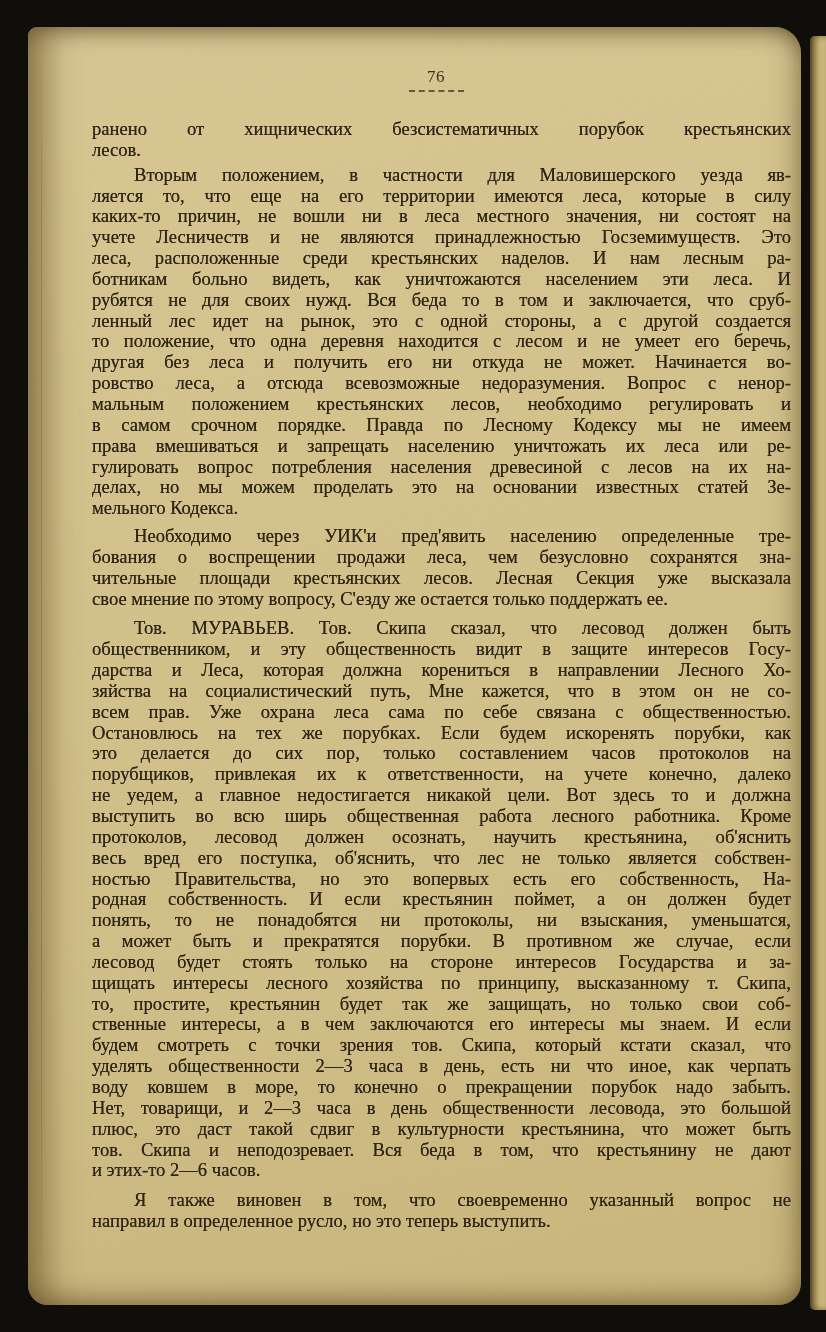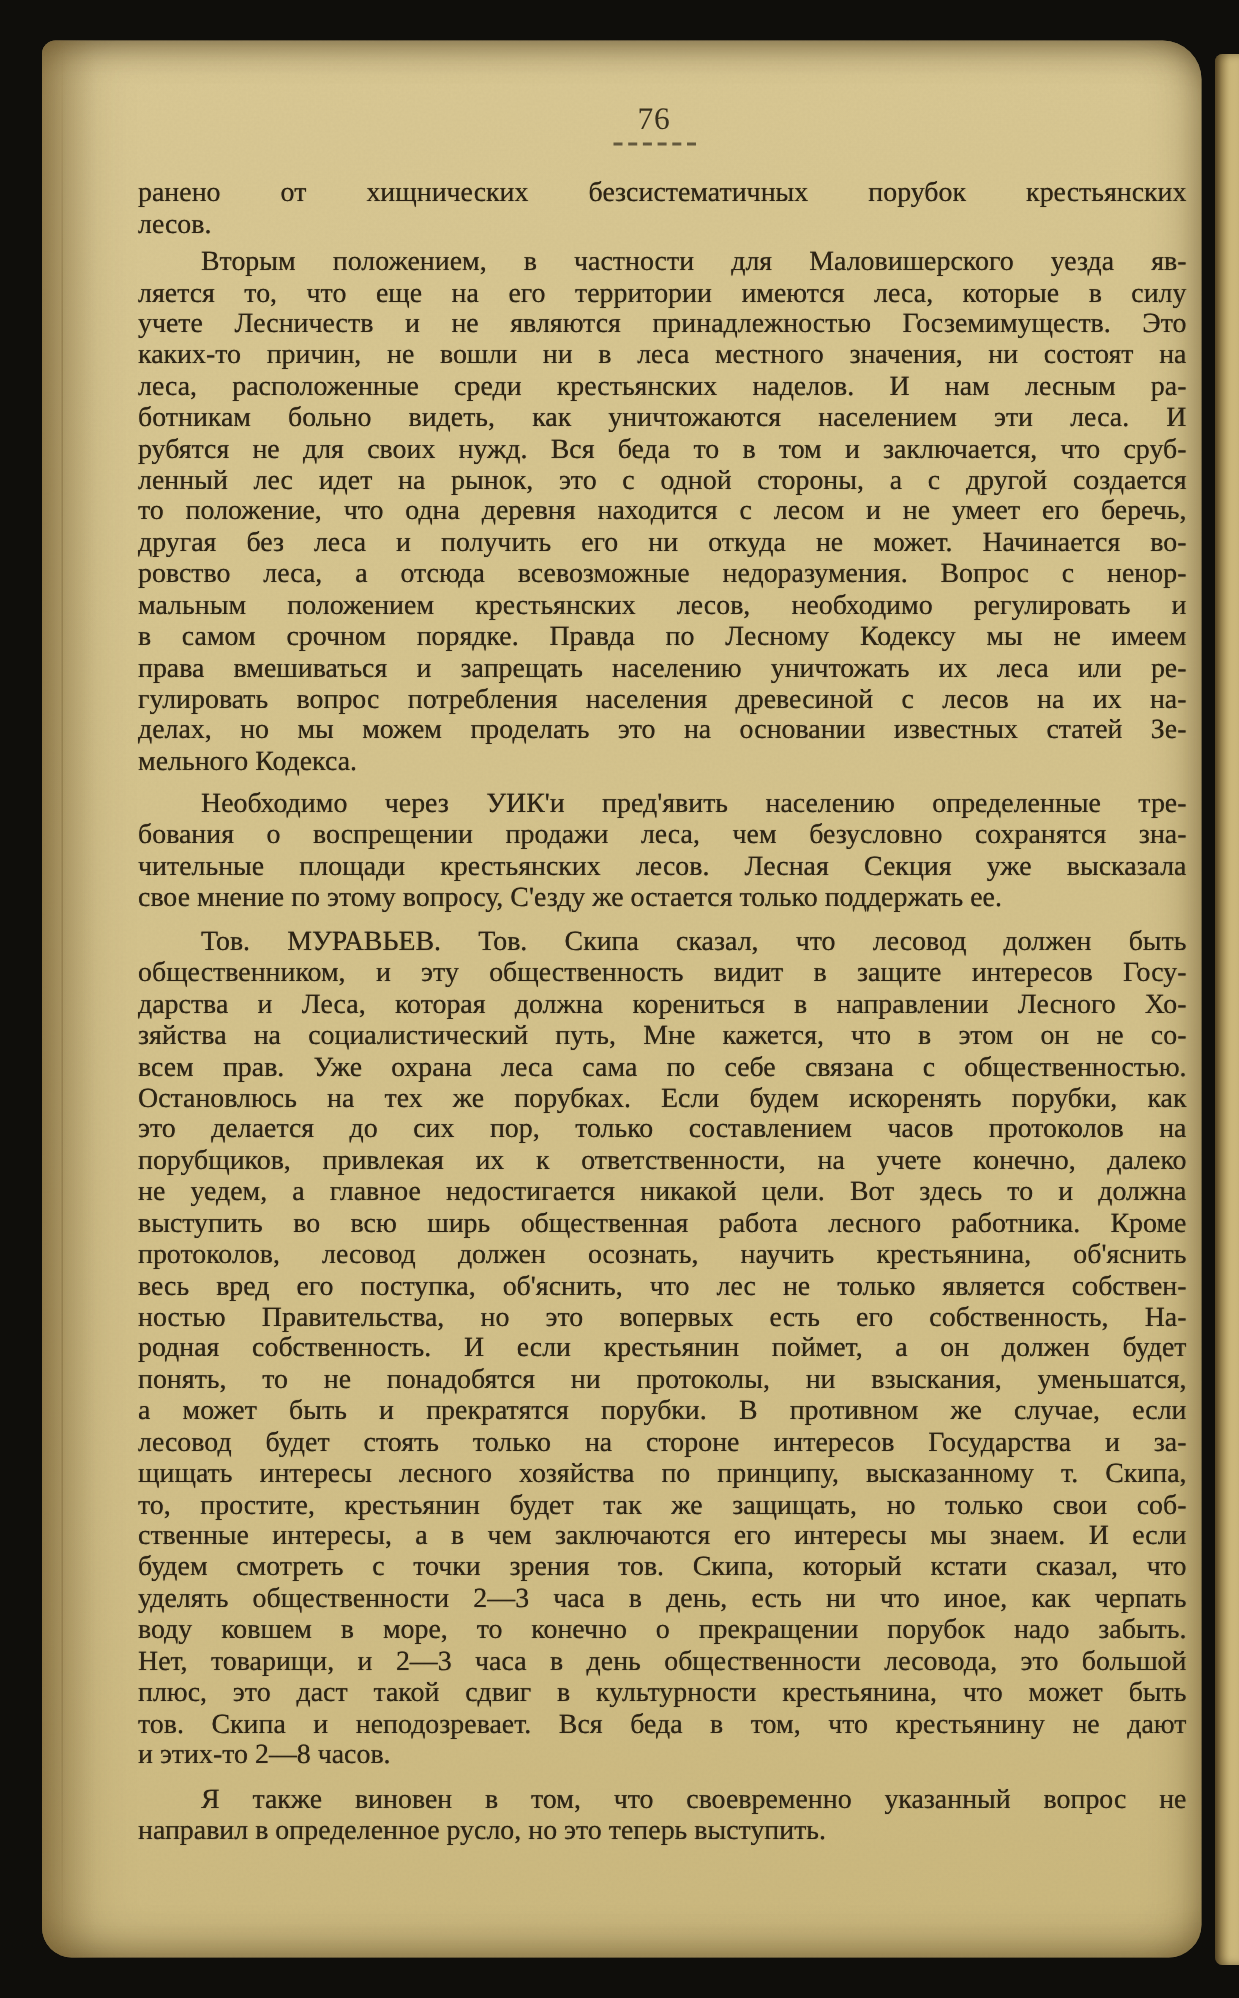--- a/index.html
+++ b/index.html
@@ -33,21 +33,21 @@
   }
   .grain{
     position:absolute;left:0;top:0;width:773px;height:1278px;
     border-radius:9px 26px 22px 20px;pointer-events:none;
   }
   
   .page-number-wrap{
     position:absolute;left:370px;top:40px;width:76px;
     text-align:center;color:#3a321f;
   }
-  .page-number{font-size:21px;letter-spacing:.5px;display:block;}
+  .page-number{font-size:17px;letter-spacing:.5px;display:block;}
   .page-rule{
     width:55px;height:0;margin:3px auto 0;
     border-bottom:2px dashed rgba(56,47,30,.72);
   }
   
   .text-block{
     position:absolute;left:60px;top:88px;width:707px;
     font-size:18.6px;line-height:20.85px;
     color:#2d2415;
     text-shadow:0 0 .5px rgba(45,35,18,.8);
@@ -90,22 +90,22 @@
     </div>
 
     <div class="text-block">
         <div class="para">
           <div class="line">ранено от хищнических безсистематичных порубок крестьянских</div>
           <div class="line last">лесов.</div>
         </div>
         <div class="para">
           <div class="line first">Вторым положением, в частности для Маловишерского уезда яв-</div>
           <div class="line">ляется то, что еще на его территории имеются леса, которые в силу</div>
+          <div class="line">каких-то причин, не вошли ни в леса местного значения, ни состоят на</div>
           <div class="line">учете Лесничеств и не являются принадлежностью Госземимуществ. Это</div>
-          <div class="line">каких-то причин, не вошли ни в леса местного значения, ни состоят на</div>
           <div class="line">леса, расположенные среди крестьянских наделов. И нам лесным ра-</div>
           <div class="line">ботникам больно видеть, как уничтожаются населением эти леса. И</div>
           <div class="line">рубятся не для своих нужд. Вся беда то в том и заключается, что сруб-</div>
           <div class="line">ленный лес идет на рынок, это с одной стороны, а с другой создается</div>
           <div class="line">то положение, что одна деревня находится с лесом и не умеет его беречь,</div>
           <div class="line">другая без леса и получить его ни откуда не может. Начинается во-</div>
           <div class="line">ровство леса, а отсюда всевозможные недоразумения. Вопрос с ненор-</div>
           <div class="line">мальным положением крестьянских лесов, необходимо регулировать и</div>
           <div class="line">в самом срочном порядке. Правда по Лесному Кодексу мы не имеем</div>
           <div class="line">права вмешиваться и запрещать населению уничтожать их леса или ре-</div>
@@ -139,21 +139,21 @@
           <div class="line">лесовод будет стоять только на стороне интересов Государства и за-</div>
           <div class="line">щищать интересы лесного хозяйства по принципу, высказанному т. Скипа,</div>
           <div class="line">то, простите, крестьянин будет так же защищать, но только свои соб-</div>
           <div class="line">ственные интересы, а в чем заключаются его интересы мы знаем. И если</div>
           <div class="line">будем смотреть с точки зрения тов. Скипа, который кстати сказал, что</div>
           <div class="line">уделять общественности 2—3 часа в день, есть ни что иное, как черпать</div>
           <div class="line">воду ковшем в море, то конечно о прекращении порубок надо забыть.</div>
           <div class="line">Нет, товарищи, и 2—3 часа в день общественности лесовода, это большой</div>
           <div class="line">плюс, это даст такой сдвиг в культурности крестьянина, что может быть</div>
           <div class="line">тов. Скипа и неподозревает. Вся беда в том, что крестьянину не дают</div>
-          <div class="line last">и этих-то 2—8 часов.</div>
+          <div class="line last">и этих-то 2—6 часов.</div>
         </div>
         <div class="para">
           <div class="line first">Я также виновен в том, что своевременно указанный вопрос не</div>
           <div class="line last">направил в определенное русло, но это теперь выступить.</div>
         </div>
       </div>
   </div>
 
   <div class="next-page-edge"></div>
 </div>

